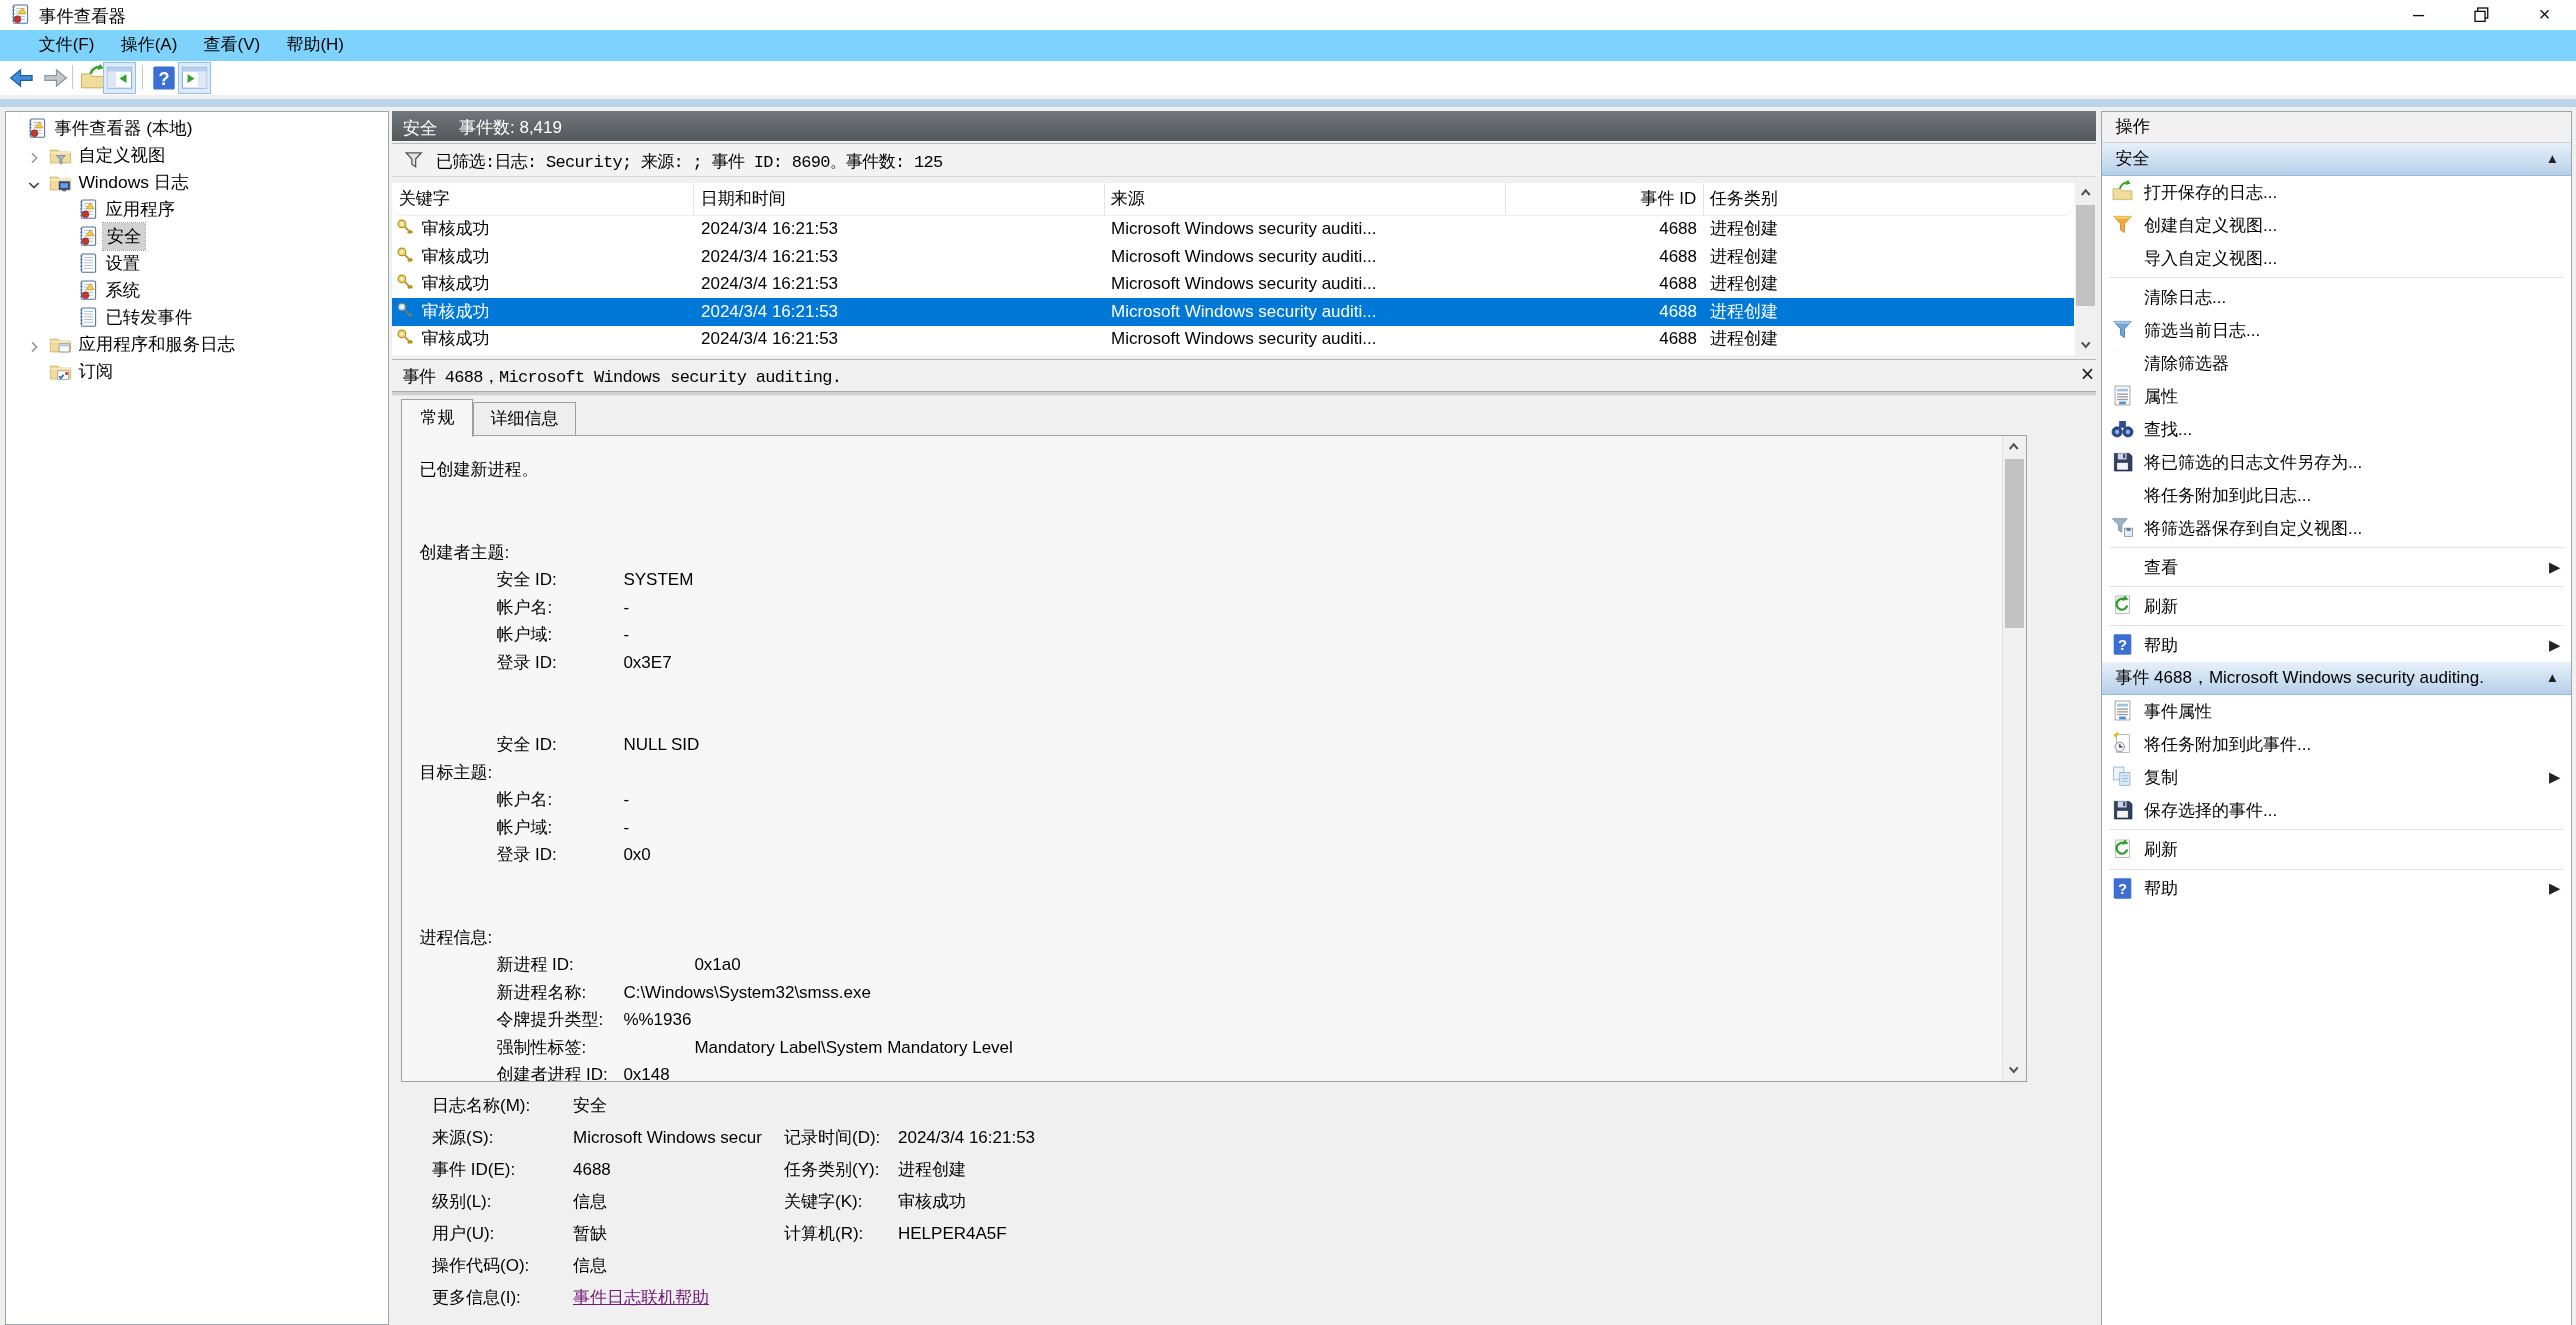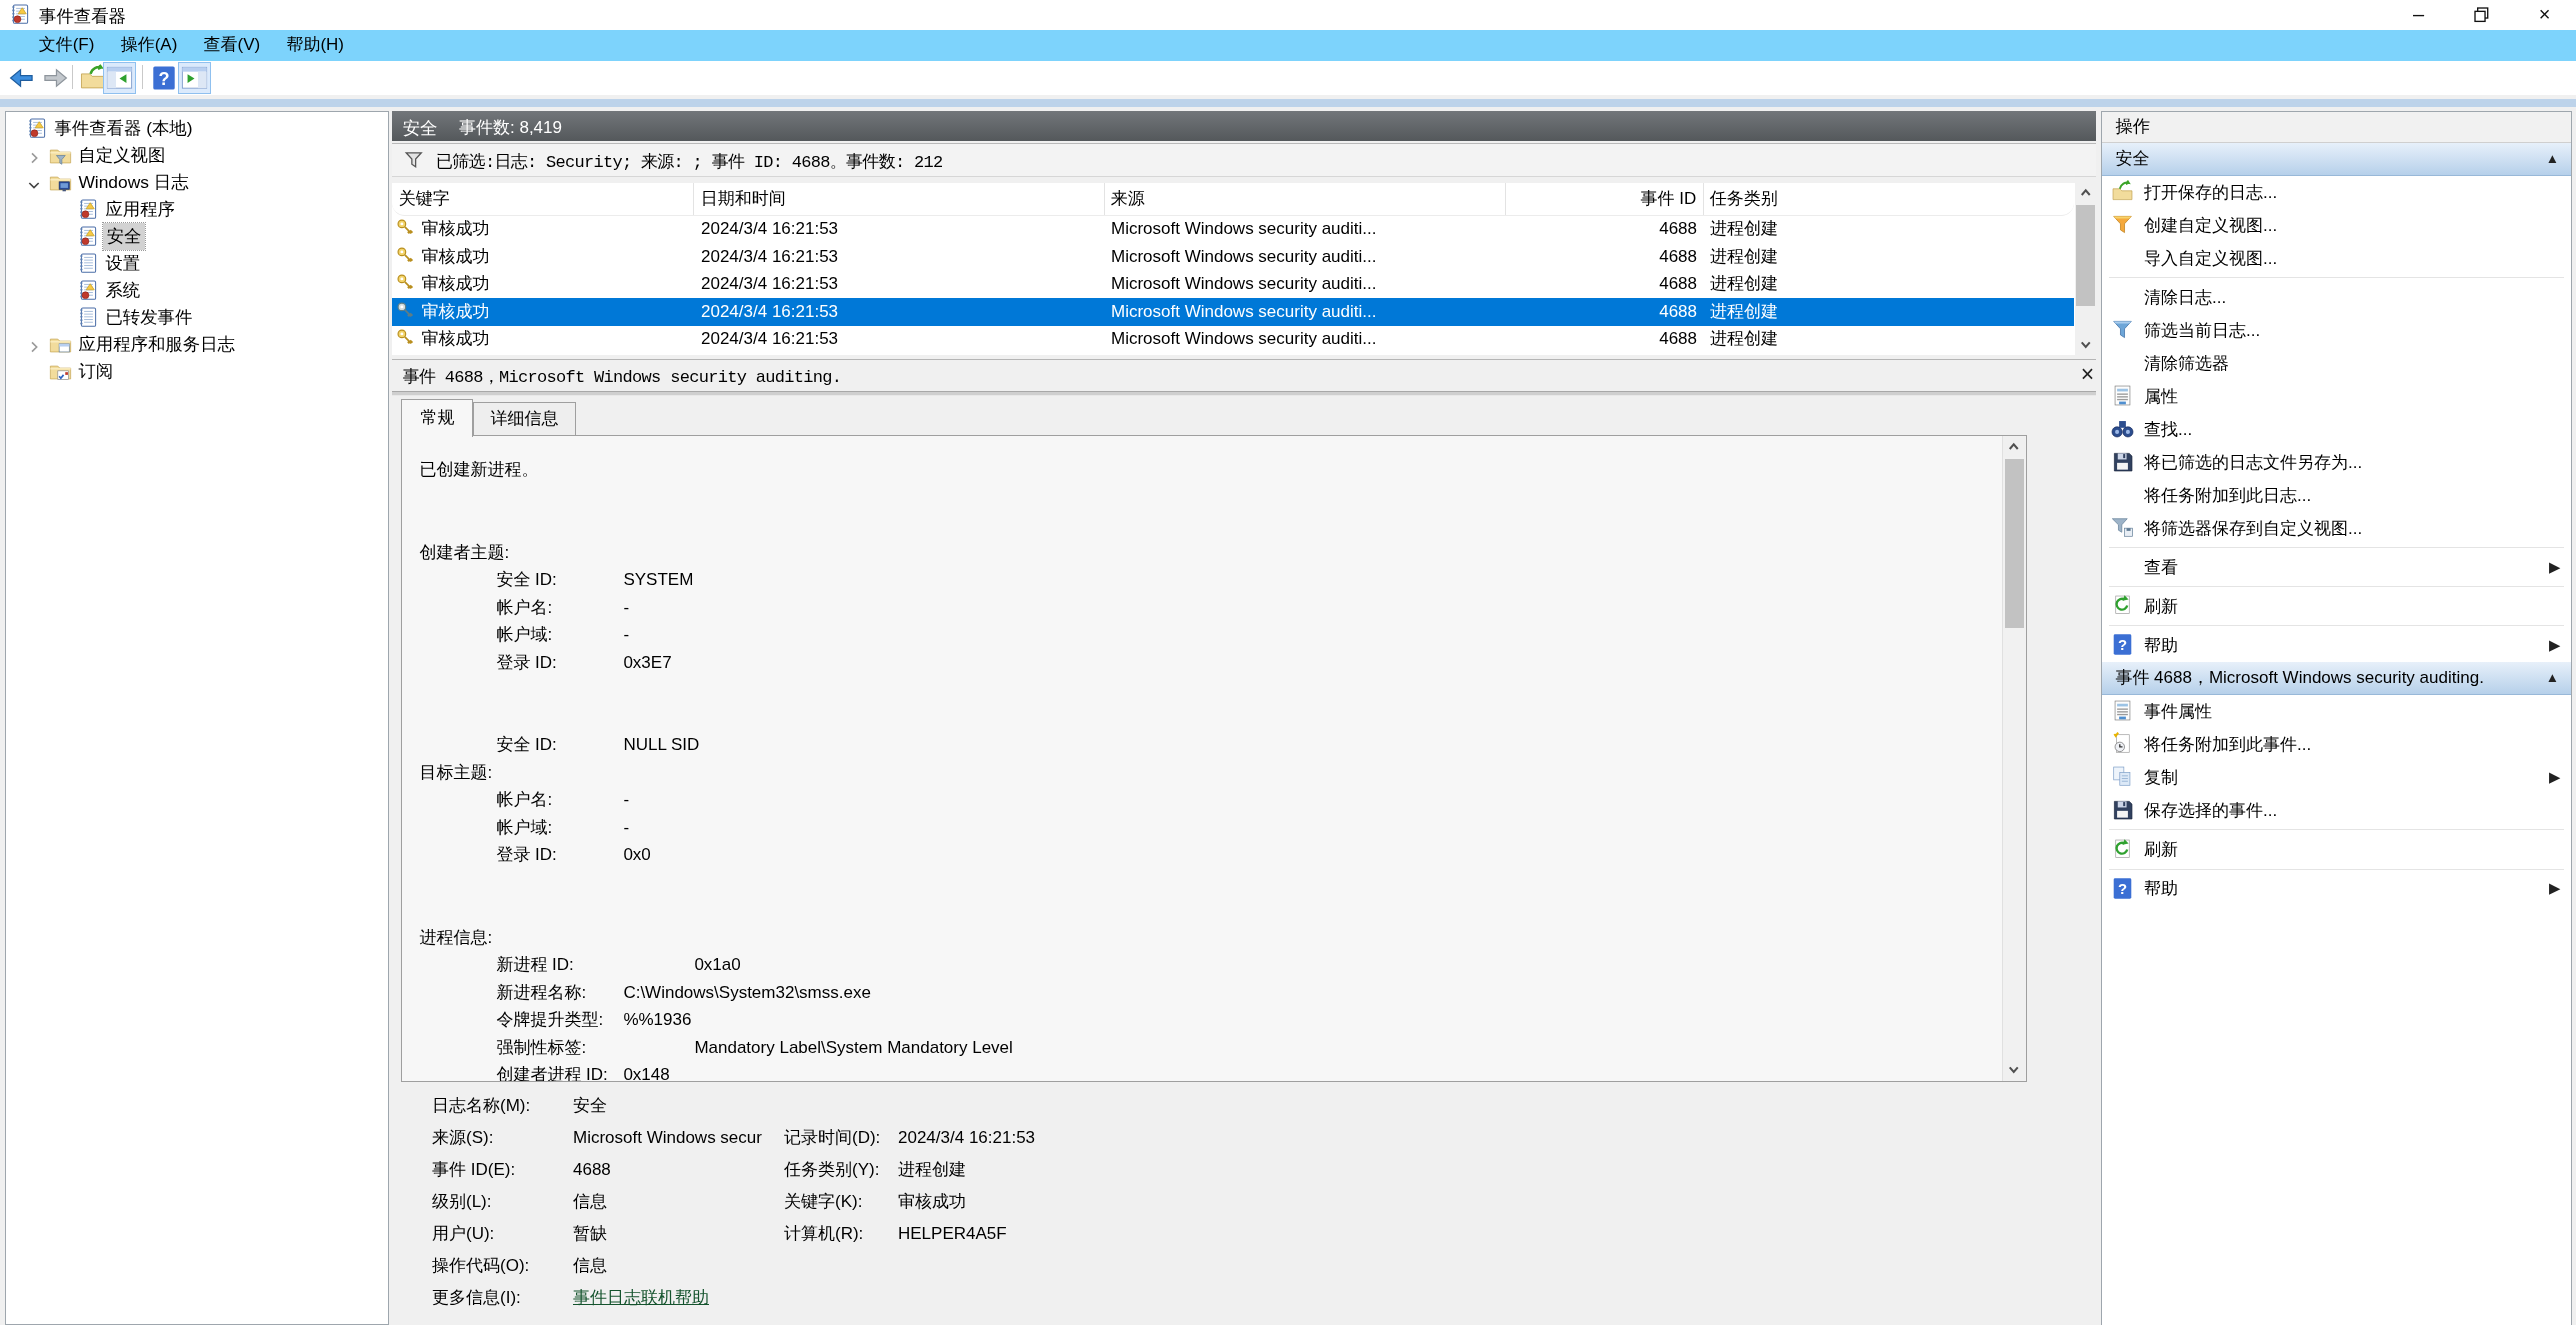--- a/index.html
+++ b/index.html
@@ -58,21 +58,21 @@
   #detail-box{position:absolute;left:9.4px;top:75px;width:1626px;height:647px;background:#f7f7f7;border:0.7px solid #9f9f9f;box-sizing:border-box;z-index:2;overflow:hidden;}
   #detail-lines{position:absolute;left:17px;top:20px;right:40px;}
   .dline{height:27.5px;line-height:27.5px;white-space:nowrap;font-size:17px;}
   .dlabel{display:inline-block;}
   #detail-sb{position:absolute;top:0;right:0;width:23px;height:645px;background:#f1f1f1;border-left:0.7px solid #e0e0e0;}
   
   #meta-rows{position:absolute;left:0;top:730px;width:1704px;}
   .mrow{position:relative;height:32px;line-height:32px;font-size:17px;}
   .ml1{position:absolute;left:40px;}  .mv1{position:absolute;left:181px;}
   .ml2{position:absolute;left:392px;} .mv2{position:absolute;left:506px;}
-  .mlink{color:#14532d;text-decoration:underline;}
+  .mlink{color:#701a75;text-decoration:underline;}
   
   #right-panel{position:absolute;left:2101px;top:16px;width:471px;bottom:0;background:#fff;border:0.7px solid #9ea6ad;box-sizing:border-box;}
   #actions-title{height:29.5px;line-height:29.5px;padding-left:13.4px;font-size:17.4px;background:#f1f1f1;border-bottom:0.7px solid #cfcfcf;}
   .sec-hdr{position:relative;height:32px;line-height:32px;padding-left:13.4px;font-size:17px;background:linear-gradient(#e7f0fa,#b6d0ea);border-bottom:0.7px solid #98b8d8;white-space:nowrap;overflow:hidden;}
   .sec-caret{position:absolute;right:12px;top:0;font-size:13.4px;color:#222;}
   .act-item{position:relative;height:33px;line-height:33px;white-space:nowrap;}
   .act-ico{position:absolute;left:9.4px;top:4.7px;width:23px;height:23px;}
   .act-lbl{position:absolute;left:42px;font-size:17px;}
   .act-arrow{position:absolute;right:10.7px;font-size:14.8px;color:#222;}
   .act-sep{height:0.7px;background:#e4e4e4;margin:2.7px 6.7px;}
@@ -335,21 +335,21 @@
 
     <div id="center-panel">
       <div id="list-titlebar">
         <span id="list-title">安全</span>
         <span id="list-count">事件数: 8,419</span>
       </div>
       <div id="filter-bar">
         <span id="filter-icon"><svg viewBox="0 0 34 34">
               <path d="M5 6 h24 l-9 10 v12 l-6 -4 v-8 z" fill="#e3e3e3" stroke="#555" stroke-width="2"></path>
             </svg></span>
-        <span id="filter-text">已筛选:日志: Security; 来源: ; 事件 ID: 4688。事件数: 212</span>
+        <span id="filter-text">已筛选:日志: Security; 来源: ; 事件 ID: 8690。事件数: 125</span>
       </div>
       <div id="event-table">
         <div class="hdr-row">
           <div class="hdr-cell" style="left:0;width:302px;">关键字</div>
           <div class="hdr-cell" style="left:302px;width:411px;">日期和时间</div>
           <div class="hdr-cell" style="left:712px;width:402px;">来源</div>
           <div class="hdr-cell" style="left:1115px;width:197px;text-align:right;padding-right:6.7px;">事件 ID</div>
           <div class="hdr-cell" style="left:1311px;width:371px;border-right:none;">任务类别</div>
         </div>
         <div id="rows">

